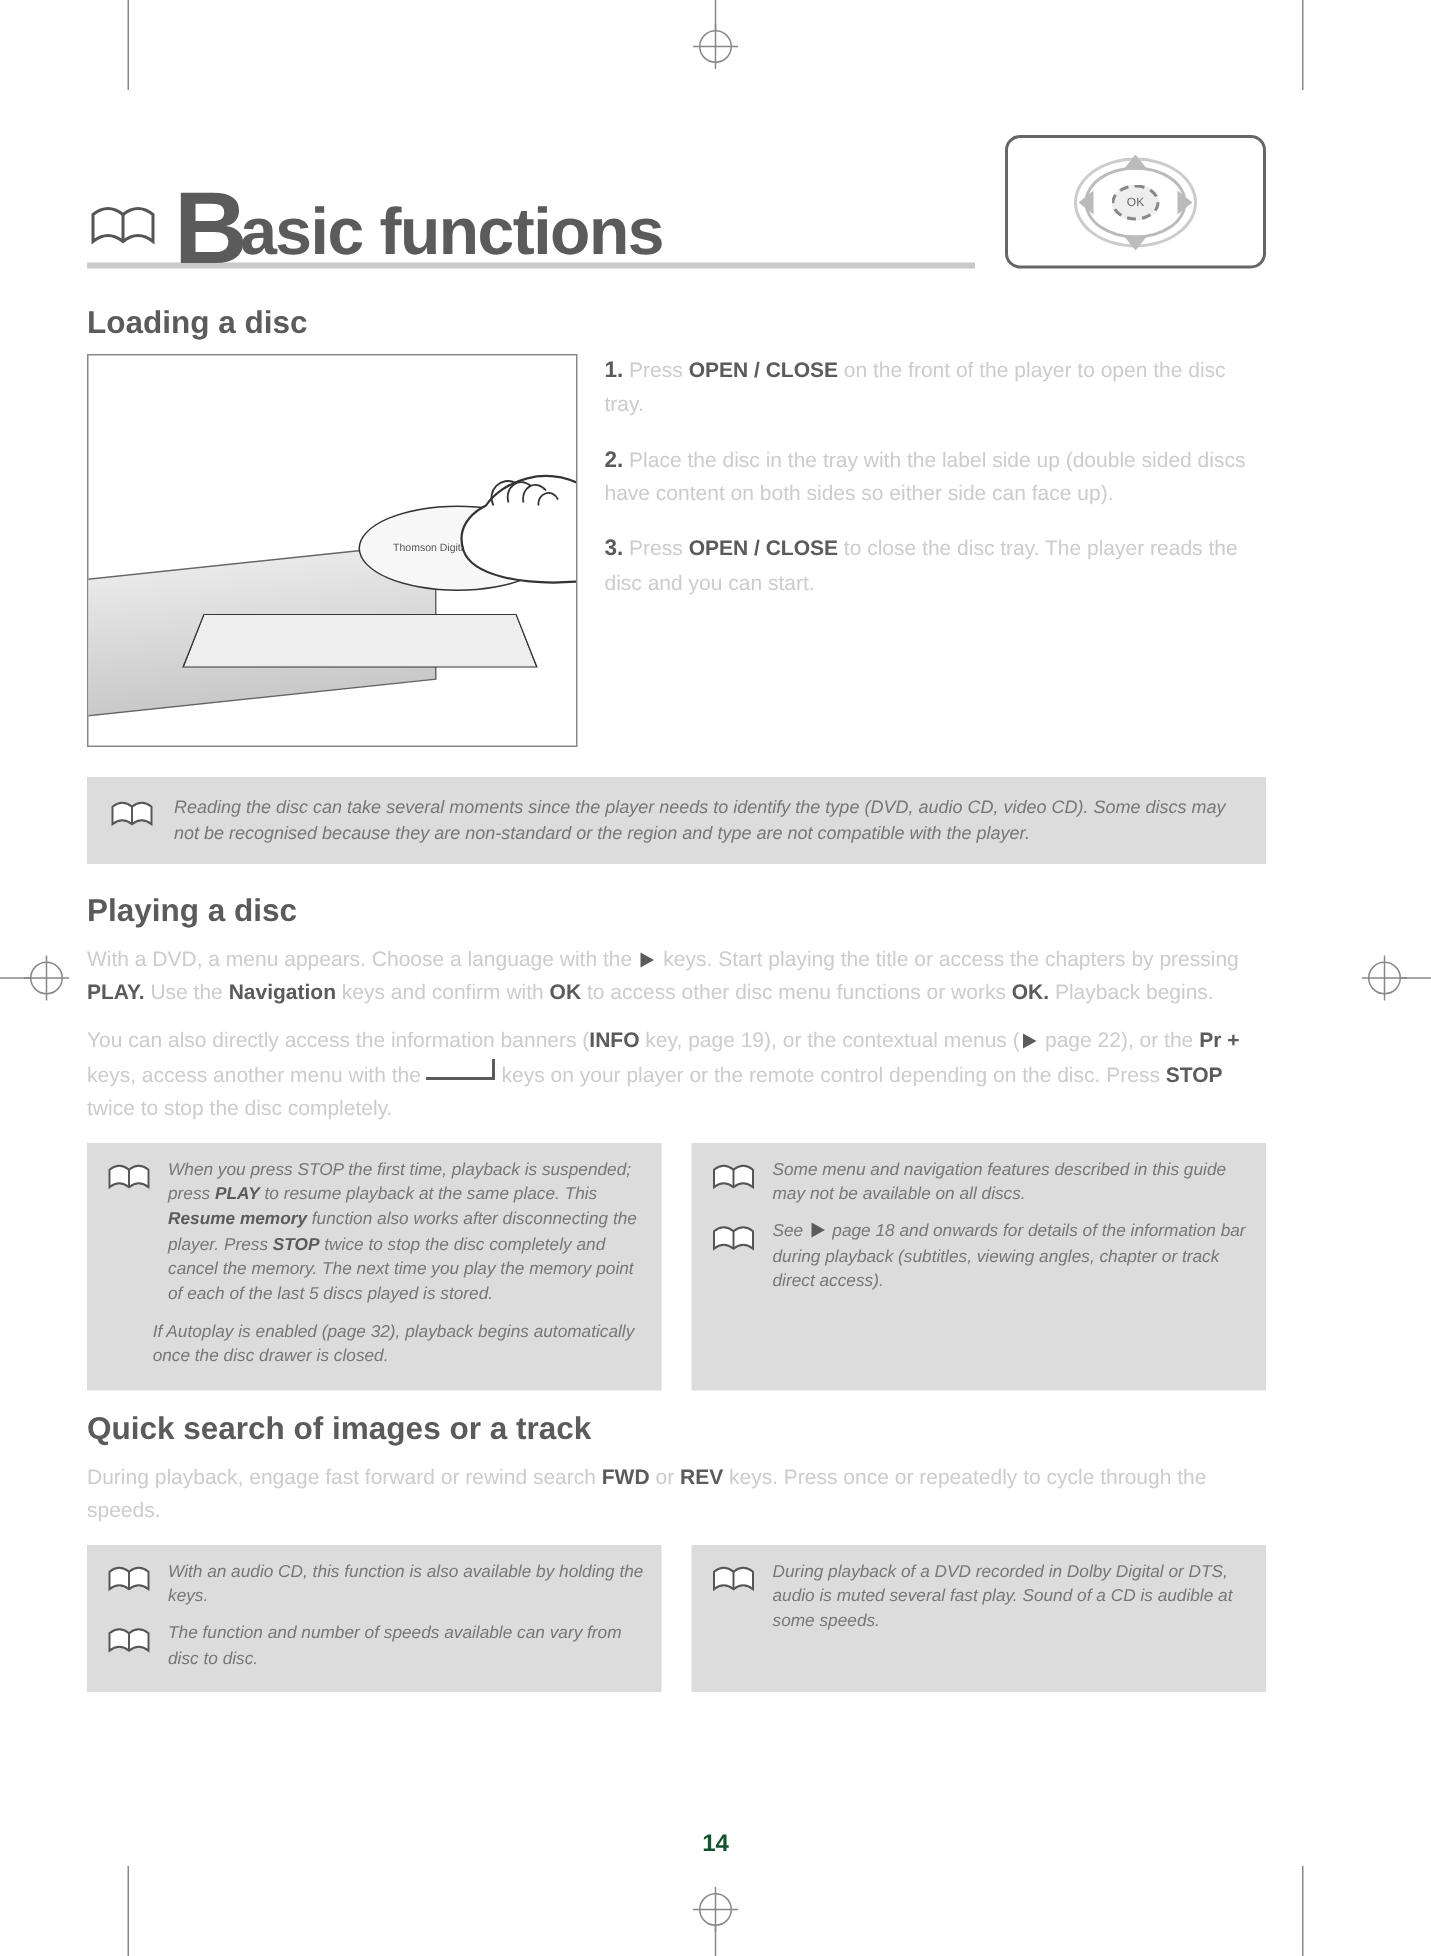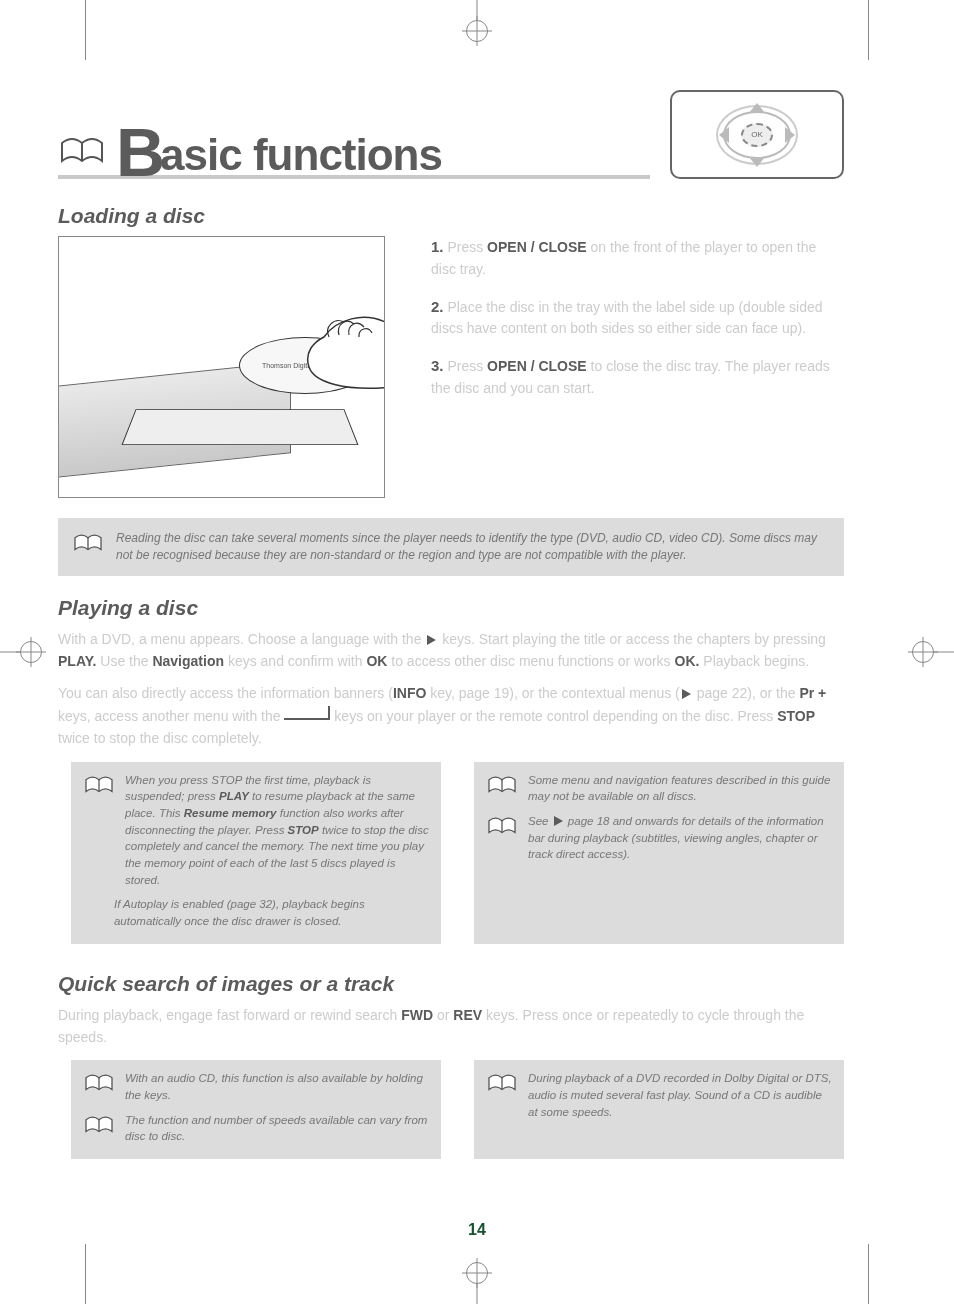--- a/index.html
+++ b/index.html
@@ -130,25 +130,24 @@
     width: 78px; height: 56px; border:2px solid #ccc; border-radius:50%;
   }
 
   
   .section-heading {
     font-family: "Arial Black", Arial, sans-serif;
     font-weight: 900;
     font-size: 21px;
     color: #5b5b5b;
     margin: 18px 0 8px 0;
-    font-style: italic;
   }
   .row {
     display: flex;
-    gap: 46px;
+    gap: 18px;
   }
   .disc-drawing {
     width: 325px;
     height: 260px;
     border: 1px solid #888;
     background: #fff;
     flex-shrink: 0;
     position: relative;
     overflow: hidden;
   }
@@ -228,21 +227,20 @@
     margin-top: 12px;
   }
   .gray-box {
     background: #dcdcdc;
     padding: 10px 12px 14px 12px;
     font-size: 11.5px;
     font-style: italic;
     color: #777;
     line-height: 1.45;
     flex: 1;
-    margin-left: 13px;
   }
   .gray-box .entry {
     display: flex;
     gap: 10px;
     align-items: flex-start;
     margin-bottom: 8px;
   }
   .gray-box .entry:last-child { margin-bottom: 0;}
   .gray-box .kw {
     font-family: "Arial Black", Arial, sans-serif;
@@ -403,21 +401,21 @@
           <path d="M4 30 Q14 22 24 30 Q34 22 44 30 L44 12 Q34 4 24 12 Q14 4 4 12 Z" fill="#fff" stroke="#555" stroke-width="2"></path>
           <path d="M24 12 L24 30" stroke="#555" stroke-width="2"></path>
         </svg>
         <div>
           <span>See </span><span class="arrow-inline"></span><span> page 18 and onwards for details of the information bar during playback (subtitles, viewing angles, chapter or track direct access).</span>
         </div>
       </div>
     </div>
   </div>
 
-  <div class="section-heading" style="margin-top:28px">Quick search of images or a track</div>
+  <div class="section-heading" style="margin-top:14px">Quick search of images or a track</div>
   <div class="body-text">
     <span class="faint">During playback, engage fast forward or rewind search </span><span class="kw">FWD</span><span class="faint"> or </span><span class="kw">REV</span><span class="faint"> keys. Press once or repeatedly to cycle through the speeds.</span>
   </div>
 
   <div class="two-col">
     <div class="gray-box">
       <div class="entry">
         <svg class="book-small" viewBox="0 0 48 40">
           <path d="M4 30 Q14 22 24 30 Q34 22 44 30 L44 12 Q34 4 24 12 Q14 4 4 12 Z" fill="#fff" stroke="#555" stroke-width="2"></path>
           <path d="M24 12 L24 30" stroke="#555" stroke-width="2"></path>

